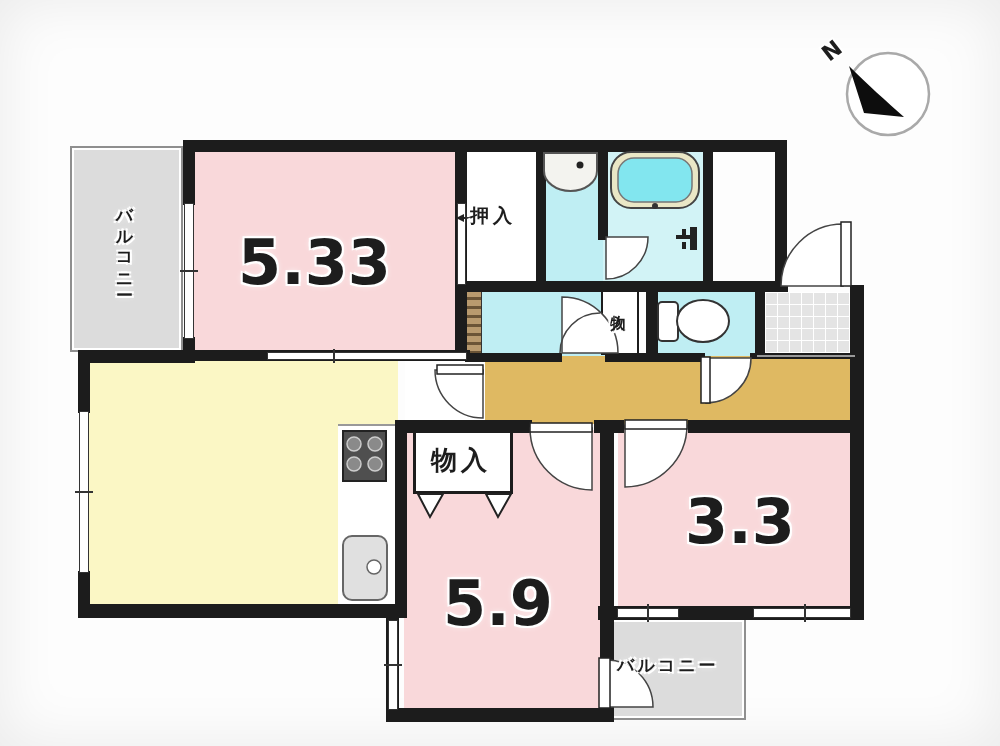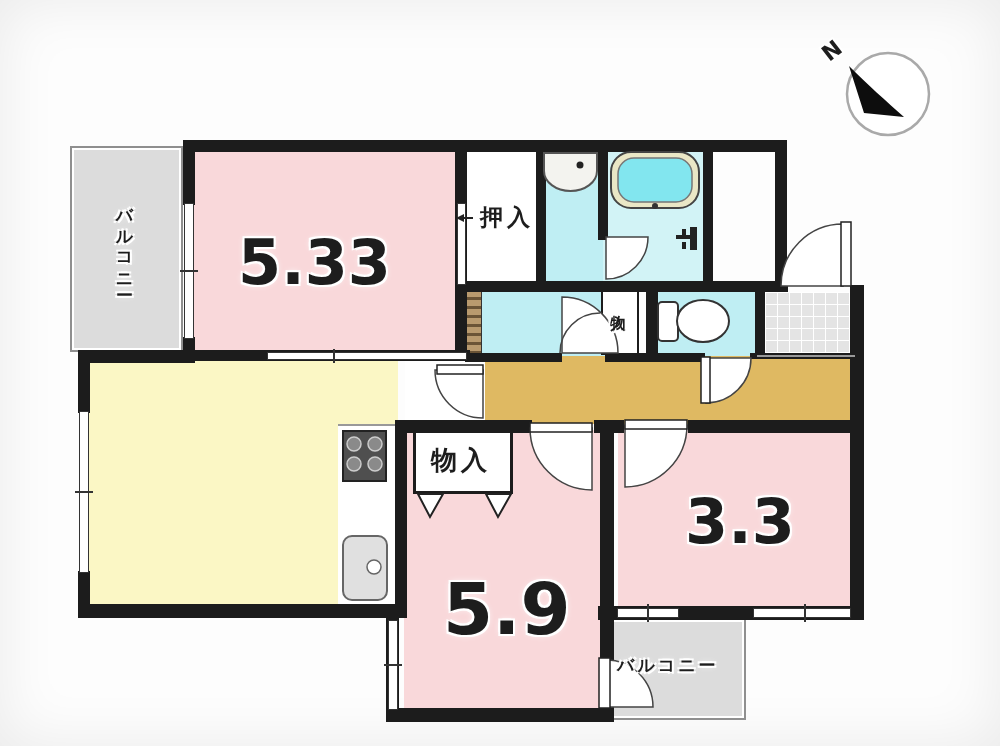--- a/index.html
+++ b/index.html
@@ -144,21 +144,21 @@
     <polygon points="456,218 464,214 464,222" fill="#222"></polygon>
 
     <line x1="757" y1="356" x2="855" y2="356" stroke="#999" stroke-width="2"></line>
 
     <circle cx="888" cy="94" r="41" fill="#fff" stroke="#a9a9a9" stroke-width="2.5"></circle>
     <path d="M 849 66 C 868 85 886 101 904 117 L 864 113 Z" fill="#0d0d0d"></path>
   </svg>
 
   <div class="lbl vtext" style="left:116px;top:196px;font-size:17px;letter-spacing:3px;">バルコニー</div>
   <div class="lbl" style="left:238px;top:232px;font-size:62px;">5.33</div>
-  <div class="lbl" style="left:470px;top:206px;font-size:23px;letter-spacing:4px;margin-left:10px;">押入</div>
+  <div class="lbl" style="left:470px;top:206px;font-size:19px;letter-spacing:4px;">押入</div>
   <div class="lbl" style="left:431px;top:447px;font-size:26px;letter-spacing:4px;">物入</div>
   <div class="lbl vtext" style="left:610px;top:303px;font-size:15px;">物入</div>
-  <div class="lbl" style="left:443px;top:573px;font-size:72px;">5.9</div>
+  <div class="lbl" style="left:443px;top:573px;font-size:62px;">5.9</div>
   <div class="lbl" style="left:685px;top:491px;font-size:62px;">3.3</div>
   <div class="lbl" style="left:617px;top:657px;font-size:17px;letter-spacing:3px;">バルコニー</div>
   <div class="lbl" style="left:823px;top:40px;font-size:22px;transform:rotate(-38deg);">N</div>
 
 </div>
 
 </body></html>

